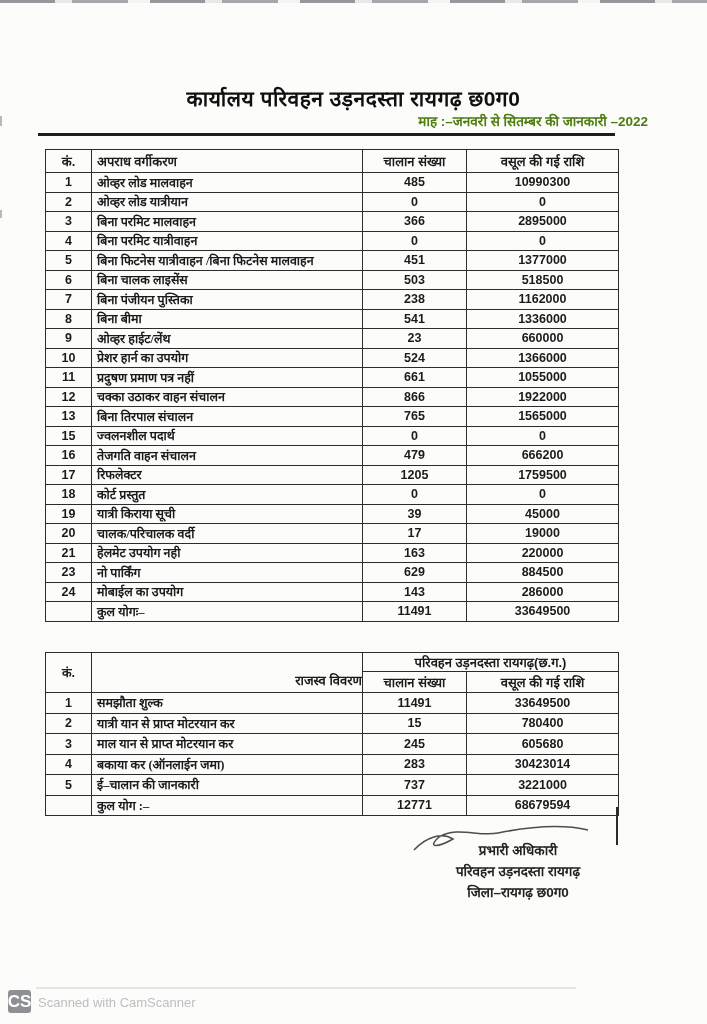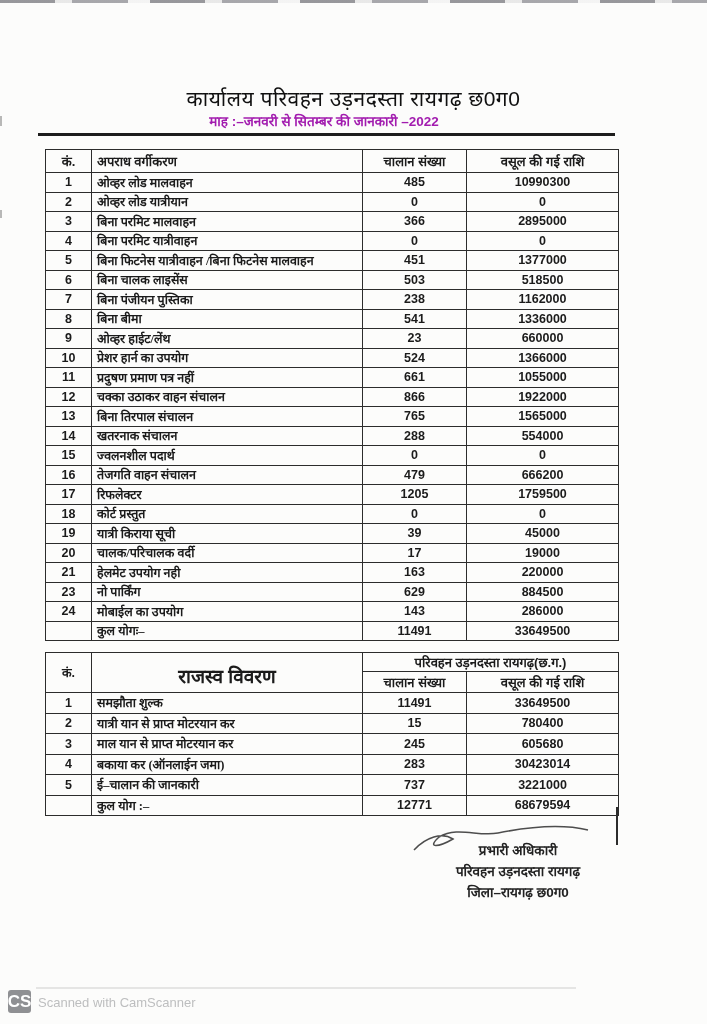--- a/index.html
+++ b/index.html
@@ -12,42 +12,42 @@
   
   .top-edge{position:absolute;top:0;left:0;right:0;height:3px;
     background:repeating-linear-gradient(90deg,#45454d 0 55px,#d9d9d9 55px 72px,#62626a 72px 128px,#ededed 128px 150px);
     opacity:.55;}
   .edge-mark{position:absolute;left:0;width:2px;background:#8a8a8a;opacity:.6;}
   .edge-mark.m1{top:116px;height:10px;}
   .edge-mark.m2{top:210px;height:8px;}
   .scan-streak{position:absolute;top:987px;left:36px;width:540px;height:2px;background:rgba(185,185,185,.35);}
 
   .title{position:absolute;top:84px;left:0;width:707px;text-align:center;
-    font-size:21px;font-weight:400;color:#101010;letter-spacing:.5px;}
-  .subtitle{position:absolute;top:112px;left:0;width:648px;text-align:center;
-    font-size:13.5px;font-weight:700;color:#a21caf;}
+    font-size:21px;font-weight:700;color:#101010;letter-spacing:.5px;}
+  .subtitle{position:absolute;top:112px;left:0;width:648px;text-align:right;
+    font-size:13.5px;font-weight:700;color:#4d7c0f;}
   .rule{position:absolute;top:133px;left:38px;width:577px;height:3px;background:#1d1d1d;}
 
   table{border-collapse:collapse;position:absolute;left:45px;table-layout:fixed;width:573px;}
   td{border:1.5px solid #2c2c2c;font-weight:700;color:#1b1b1b;
      overflow:hidden;white-space:nowrap;padding:0;}
   .num{text-align:center;font-size:12.5px;}
   .cat{text-align:left;padding-left:5px;font-size:12.5px;font-family:Liberation Serif, serif;}
   .hdr{font-size:13px;text-align:center;}
 
   #offense-table{top:149px;}
   #offense-table td{height:18.5px;}
   #offense-table .head td{height:22px;}
 
   #revenue-table{top:652px;}
   #revenue-table td{height:19.5px;}
   #revenue-table .org td{height:18px;}
   #revenue-table .sub td{height:20px;}
   #revenue-table .sn-h{vertical-align:middle;text-align:center;font-size:12.5px;}
-  #revenue-table .detail-h{vertical-align:bottom;text-align:center;padding-bottom:3px;font-size:19px;}
+  #revenue-table .detail-h{vertical-align:bottom;text-align:right;padding-bottom:3px;font-size:13px;}
 
   .v-artifact{position:absolute;left:616px;top:807px;width:2px;height:38px;background:#2c2c2c;}
 
   .signature{position:absolute;top:840px;left:403px;width:230px;text-align:center;
     font-size:13.5px;font-weight:700;line-height:21px;color:#222;}
   .sig-scribble{position:absolute;top:822px;left:408px;}
 
   .cs-badge{position:absolute;left:8px;top:990px;width:23px;height:23px;background:#8f9093;
     border-radius:3px;color:#fff;font-weight:700;font-size:17px;
     display:flex;align-items:center;justify-content:center;}
@@ -154,26 +154,20 @@
           <td class="num">866</td>
           <td class="num">1922000</td>
         </tr>
         <tr>
           <td class="num">13</td>
           <td class="cat">बिना तिरपाल संचालन</td>
           <td class="num">765</td>
           <td class="num">1565000</td>
         </tr>
         <tr>
-          <td class="num">14</td>
-          <td class="cat">खतरनाक संचालन</td>
-          <td class="num">288</td>
-          <td class="num">554000</td>
-        </tr>
-        <tr>
           <td class="num">15</td>
           <td class="cat">ज्वलनशील पदार्थ</td>
           <td class="num">0</td>
           <td class="num">0</td>
         </tr>
         <tr>
           <td class="num">16</td>
           <td class="cat">तेजगति वाहन संचालन</td>
           <td class="num">479</td>
           <td class="num">666200</td>

